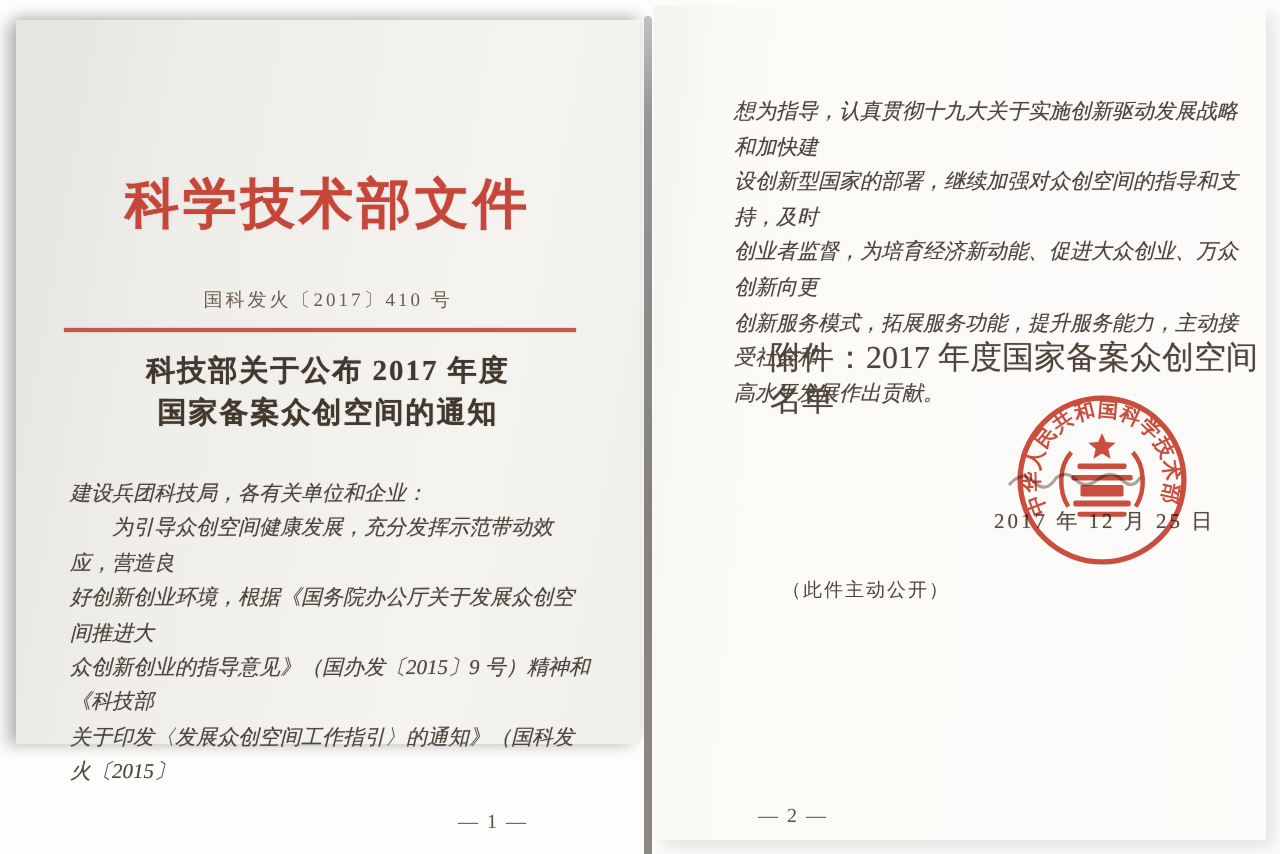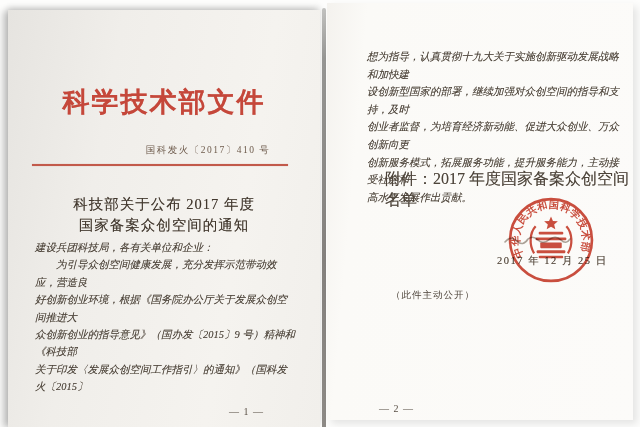--- a/index.html
+++ b/index.html
@@ -3,50 +3,50 @@
 <meta charset="utf-8">
 <style>
   html,body{margin:0;padding:0;background:#ffffff;}
   .canvas{
     position:relative;width:640px;height:427px;overflow:hidden;
     background:#fdfdfc;
     font-family:"Liberation Serif","DejaVu Serif",serif;
   }
   .page{position:absolute;}
   .page-left{
-    left:8px;top:10px;width:312px;height:417px;
+    left:8px;top:10px;width:312px;height:362px;
     background:linear-gradient(100deg,#e6e4e0 0%,#f0eeea 30%,#f5f3ef 70%,#f1efeb 100%);
     box-shadow:-5px 1px 7px rgba(0,0,0,.22), 0 -3px 6px rgba(0,0,0,.14);
   }
   .page-right{
     left:327px;top:3px;width:306px;height:417px;
     background:linear-gradient(95deg,#f4f2ee 0%,#fbfaf7 12%,#fcfbf9 100%);
     box-shadow:4px 4px 8px rgba(0,0,0,.10);
   }
   .spine{
     position:absolute;left:322px;top:8px;bottom:0;width:4px;
     background:linear-gradient(180deg,#c2c2c0 0%,#969694 12%,#84817e 60%,#8d8a86 100%);
     border-radius:3px 3px 0 0;
   }
   .letterhead{
     position:absolute;top:74px;left:0;width:100%;text-align:center;
     font-size:27px;font-weight:bold;color:#c5473a;letter-spacing:2px;
     text-shadow:0 0 .6px rgba(197,71,58,.55);
   }
   .doc-number{
     position:absolute;top:134px;left:0;width:100%;text-align:center;
-    font-size:9.5px;color:#6e5b4c;letter-spacing:1.5px;padding-left:44px;
+    font-size:9.5px;color:#6e5b4c;letter-spacing:1.5px;
   }
   .red-rule{
     position:absolute;top:154px;left:24px;width:256px;height:2px;
     background:#c25a4b;box-shadow:0 0 1px rgba(194,90,75,.6);
   }
   .notice-title{
-    position:absolute;top:184px;left:0;width:100%;text-align:center;
-    font-size:14.5px;font-weight:normal;color:#42382e;line-height:20.5px;
+    position:absolute;top:166px;left:0;width:100%;text-align:center;
+    font-size:14.5px;font-weight:bold;color:#42382e;line-height:20.5px;
     letter-spacing:1px;text-shadow:0 0 .5px rgba(66,56,46,.5);
   }
   .body{
     position:absolute;font-size:10.5px;color:#4d443a;
     text-shadow:0 0 .5px rgba(77,68,58,.45);
     font-style:italic;
   }
   .body1{left:27px;top:229px;width:262px;line-height:17.4px;}
   .body2{left:40px;top:45px;width:254px;line-height:17.6px;}
   .attachment{

